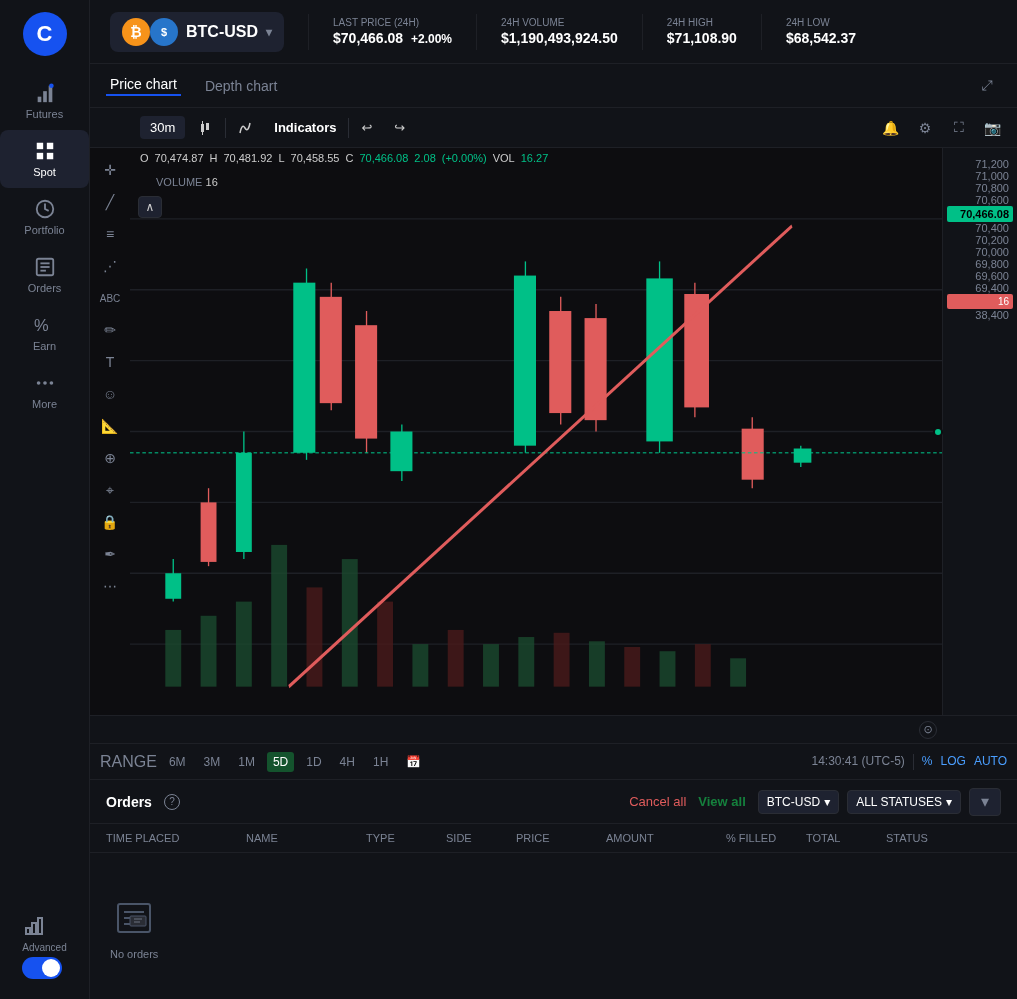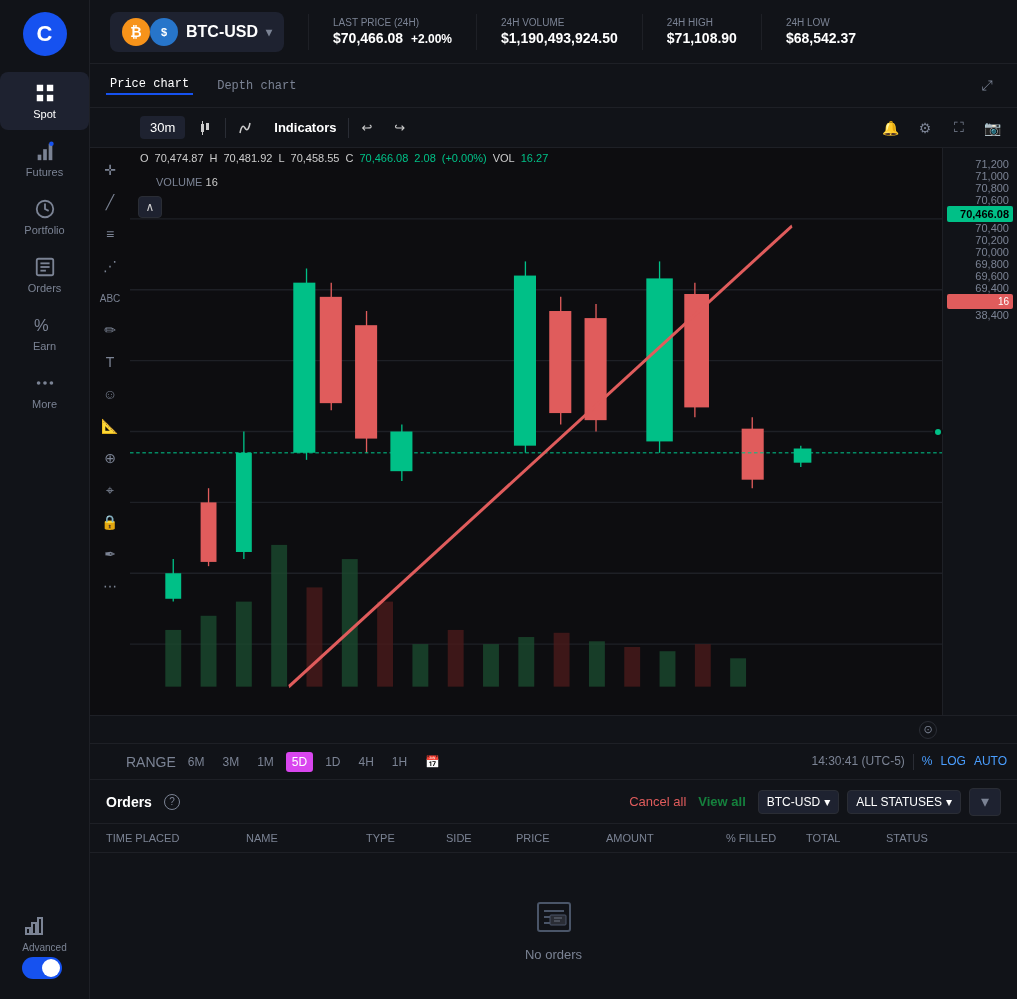--- a/index.html
+++ b/index.html
@@ -74,21 +74,21 @@
 
     
     .chart-area { flex: 1; display: flex; flex-direction: column; min-height: 0; }
 
     
     .tab-bar {
       display: flex; align-items: center; padding: 0 16px; height: 44px;
       background: #111318; border-bottom: 1px solid #1e2026; gap: 20px;
       flex-shrink: 0;
     }
-    .tab { font-size: 12px; cursor: pointer; padding: 0 4px; color: #7b8394; font-family: Liberation Mono, monospace; }
+    .tab { font-size: 14px; cursor: pointer; padding: 0 4px; color: #7b8394; }
     .tab.active { color: #fff; border-bottom: 2px solid #1652f0; padding-bottom: 2px; }
     .tab-actions { margin-left: auto; display: flex; gap: 10px; }
     .tab-icon-btn {
       width: 28px; height: 28px; display: flex; align-items: center; justify-content: center;
       color: #7b8394; cursor: pointer; font-size: 14px;
     }
 
     
     .chart-toolbar {
       display: flex; align-items: center; padding: 0 10px; height: 40px;
@@ -149,22 +149,22 @@
 
     
     .range-bar {
       height: 36px; background: #111318; border-top: 1px solid #1e2026;
       display: flex; align-items: center; padding: 0 10px; gap: 6px;
       flex-shrink: 0;
     }
     .range-btn {
       padding: 3px 6px; font-size: 12px; color: #7b8394; cursor: pointer; border-radius: 3px;
     }
-    .range-btn.active { background: #d946ef; color: #fff; }
-    .range-label { font-size: 14px; color: #7b8394; margin-left: 26px; }
+    .range-btn.active { background: #14532d; color: #fff; }
+    .range-label { font-size: 16px; color: #7b8394; }
     .range-right { margin-left: auto; display: flex; align-items: flex-start; gap: 8px; font-size: 12px; color: #7b8394; }
     .range-right .highlight { color: #4a9eff; cursor: pointer; }
 
     
     .orders-panel {
       height: 220px; background: #111318; border-top: 1px solid #1e2026;
       display: flex; flex-direction: column; flex-shrink: 0;
     }
     .orders-header {
       display: flex; align-items: center; padding: 0 16px; height: 44px;
@@ -192,22 +192,22 @@
       border-radius: 4px; display: flex; align-items: center; justify-content: center;
       cursor: pointer; color: #7b8394;
     }
     .orders-cols {
       display: grid;
       grid-template-columns: 140px 120px 80px 70px 90px 120px 80px 80px 100px;
       padding: 8px 16px; border-bottom: 1px solid #1e2026;
     }
     .col-header { font-size: 11px; color: #7b8394; text-transform: uppercase; }
     .orders-empty {
-      display: flex; flex-direction: column; align-items: center; justify-content: center;
-      flex: 1; gap: 8px; padding: 20px; color: #7b8394; font-size: 13px;
+      display: flex; flex-direction: column; justify-content: center;
+      flex: 1; gap: 8px; padding: 20px; color: #7b8394; font-size: 11px;
     }
 
     
     .ohlc-bar {
       position: absolute; top: 4px; left: 50px; font-size: 11px;
       color: #7b8394; display: flex; gap: 6px;
     }
     .ohlc-bar span { color: #ccc; }
     .ohlc-bar .green { color: #00c087; }
 
@@ -215,39 +215,39 @@
       position: absolute; top: 28px; left: 66px;
       font-size: 11px; color: #7b8394;
     }
     .volume-label span { color: #ccc; }
   </style>
 </head>
 <body>
 
 <div class="sidebar">
   <div class="sidebar-logo">C</div>
+
+  <div class="sidebar-item">
+    <svg viewBox="0 0 24 24" fill="currentColor">
+        <rect x="4" y="16" width="4" height="6"></rect>
+        <rect x="10" y="10" width="4" height="12"></rect>
+        <rect x="16" y="4" width="4" height="18"></rect>
+        <circle cx="19" cy="4" r="2.5" fill="#1652f0"></circle>
+      </svg>
+    <span class="sidebar-item-label">Futures</span>
+  </div>
 
   <div class="sidebar-item active">
     <svg viewBox="0 0 24 24" fill="currentColor">
         <rect x="3" y="3" width="7" height="7"></rect>
         <rect x="14" y="3" width="7" height="7"></rect>
         <rect x="3" y="14" width="7" height="7"></rect>
         <rect x="14" y="14" width="7" height="7"></rect>
       </svg>
     <span class="sidebar-item-label">Spot</span>
-  </div>
-
-  <div class="sidebar-item">
-    <svg viewBox="0 0 24 24" fill="currentColor">
-        <rect x="4" y="16" width="4" height="6"></rect>
-        <rect x="10" y="10" width="4" height="12"></rect>
-        <rect x="16" y="4" width="4" height="18"></rect>
-        <circle cx="19" cy="4" r="2.5" fill="#1652f0"></circle>
-      </svg>
-    <span class="sidebar-item-label">Futures</span>
   </div>
 
   <div class="sidebar-item">
     <svg viewBox="0 0 24 24" fill="none" stroke="currentColor" stroke-width="2">
         <circle cx="12" cy="12" r="9"></circle>
         <polyline points="12,6 12,12 16,14"></polyline>
       </svg>
     <span class="sidebar-item-label">Portfolio</span>
   </div>
 

